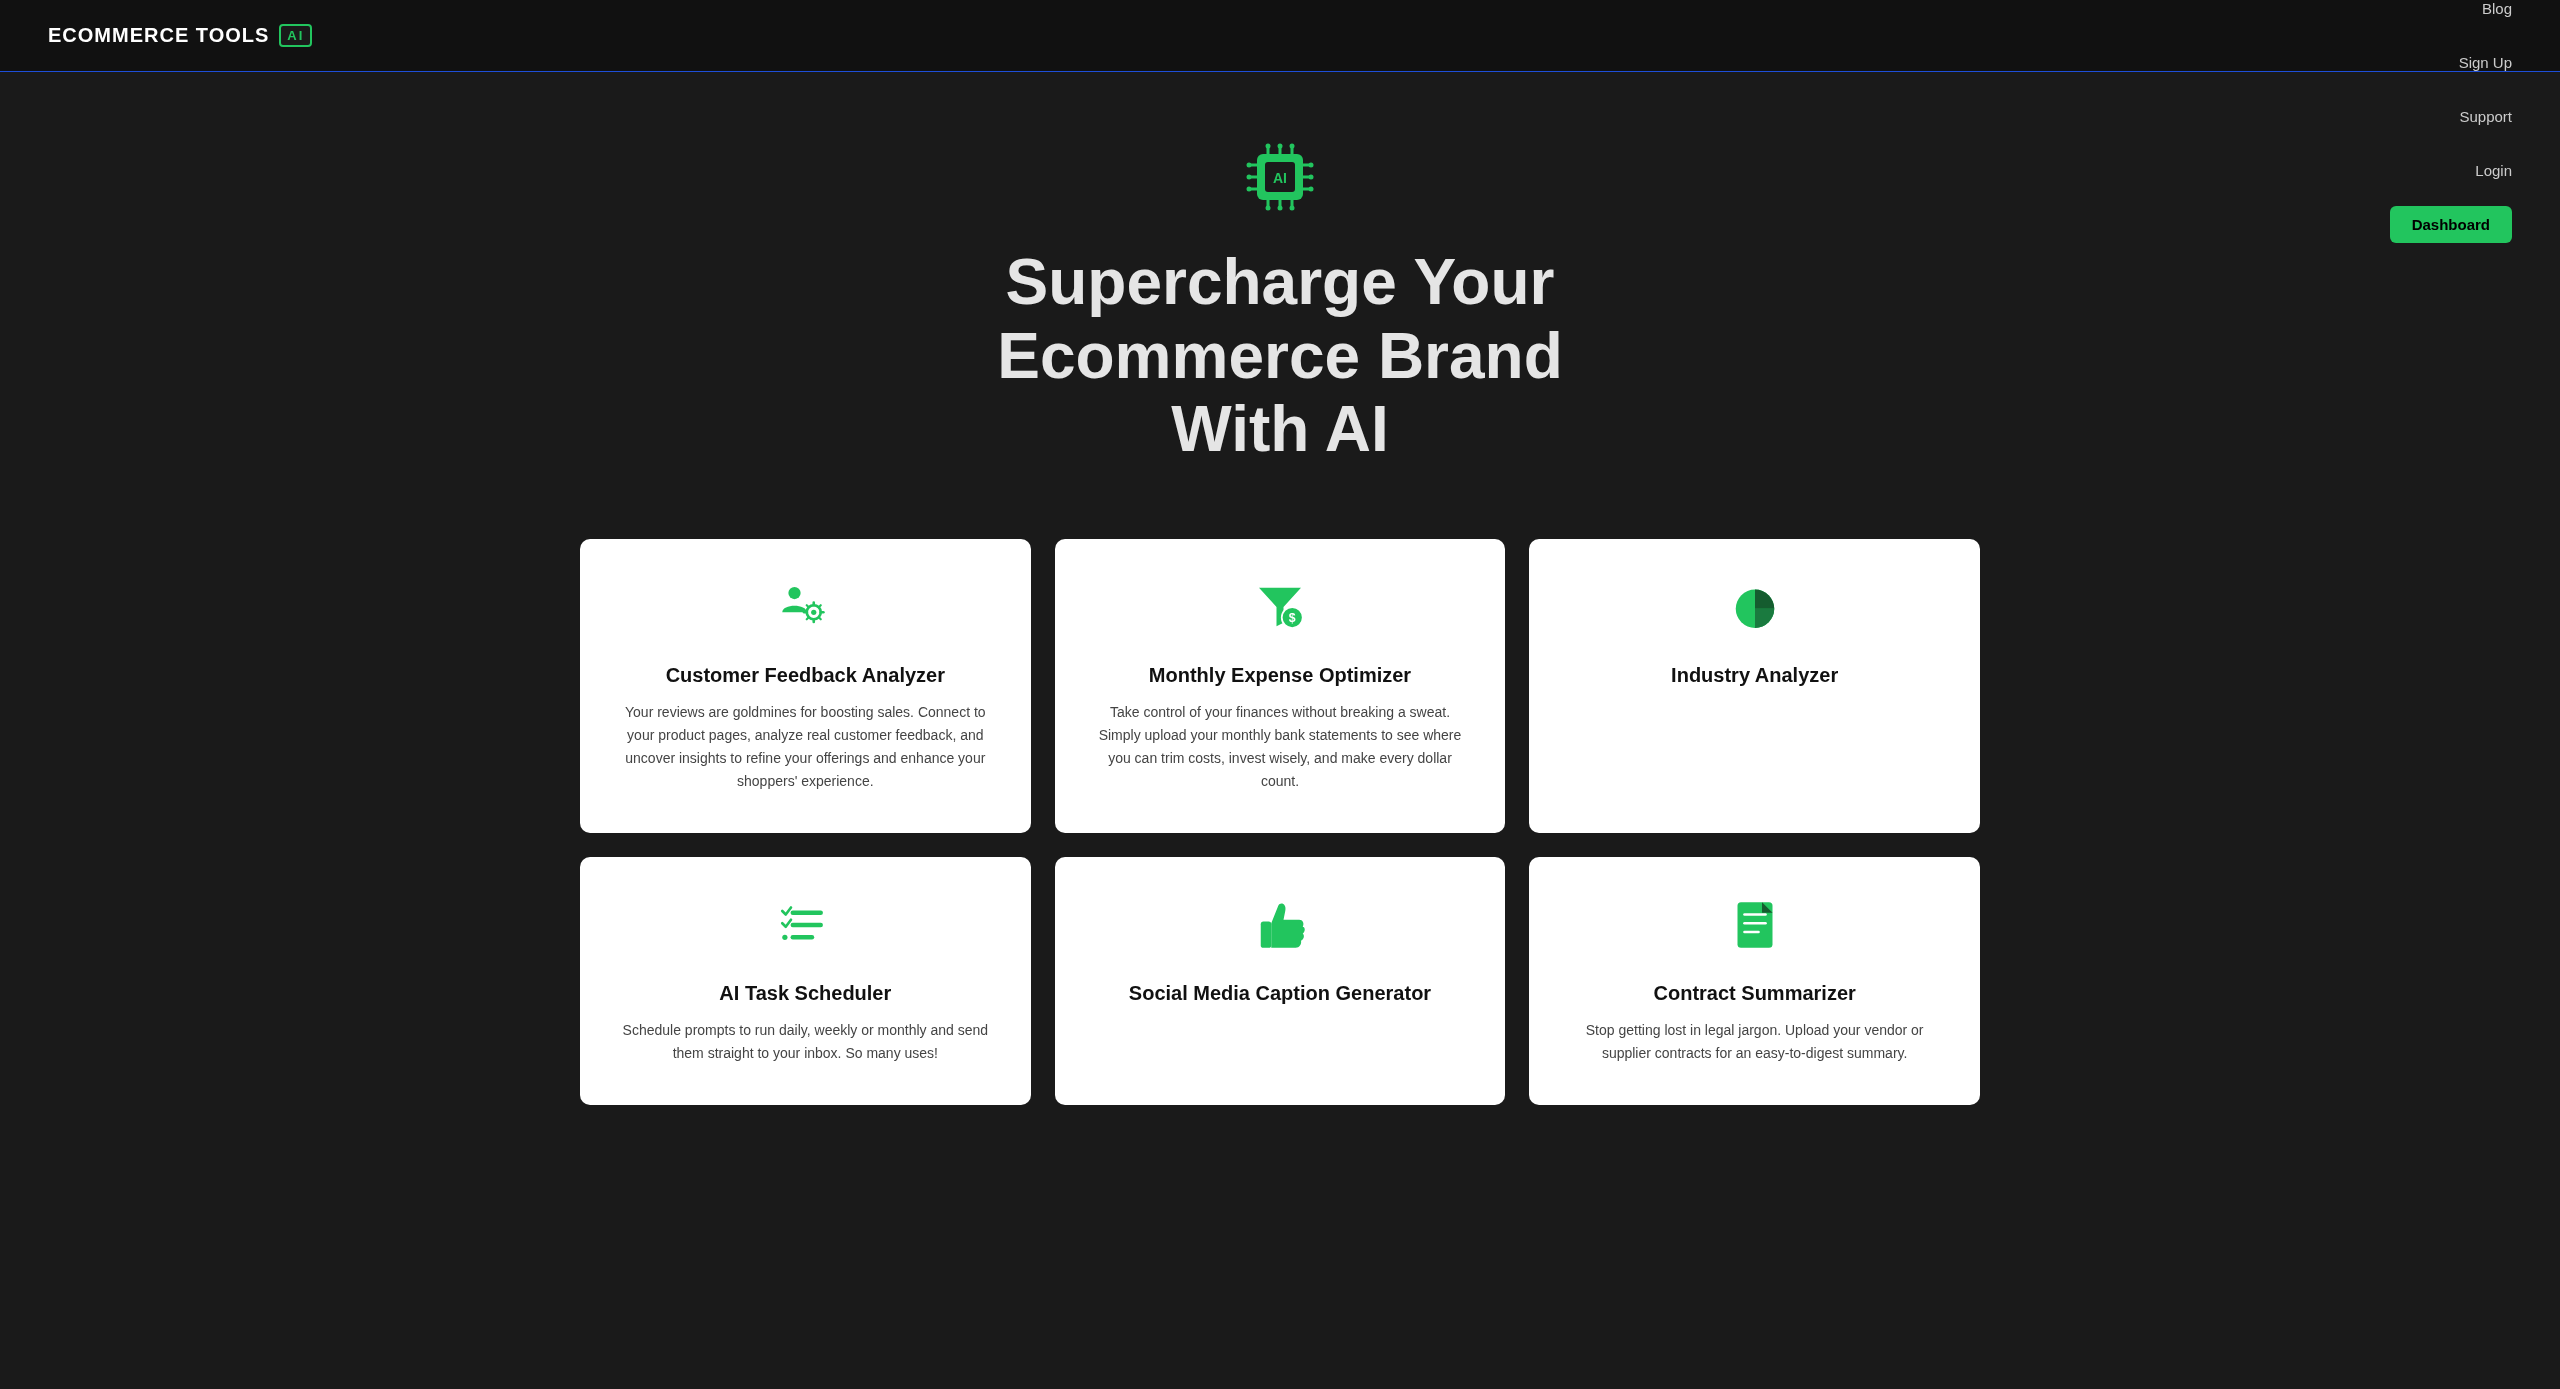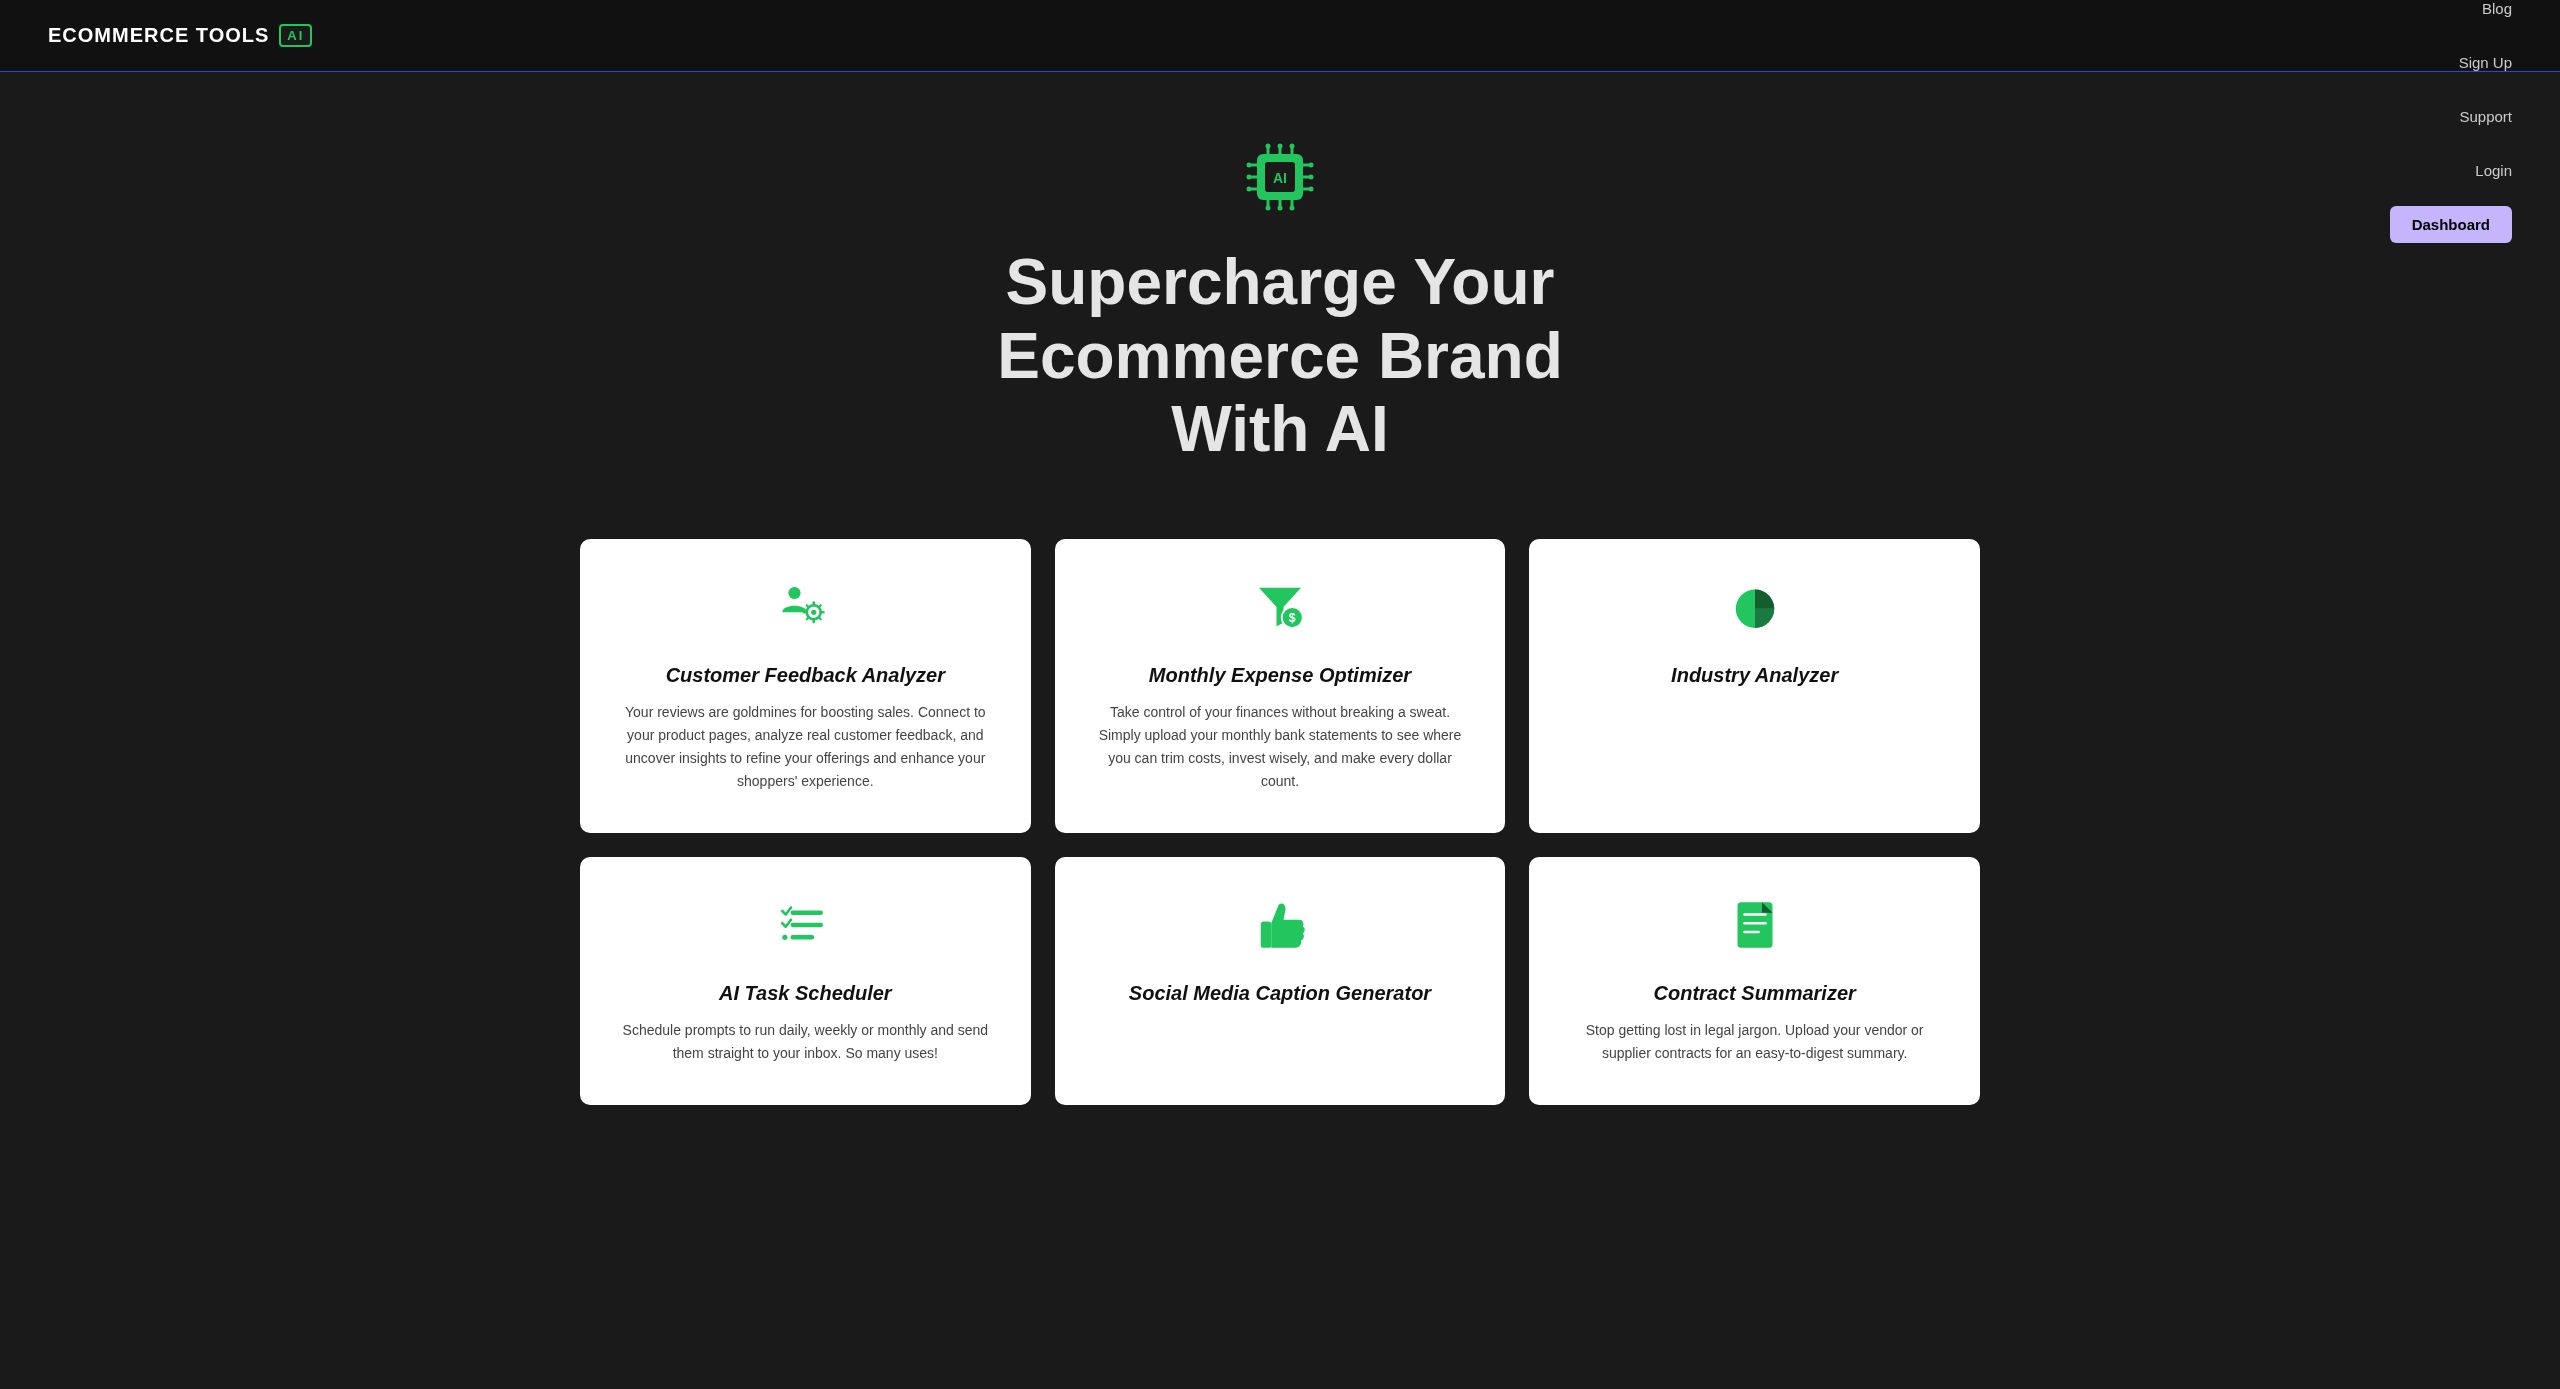--- a/index.html
+++ b/index.html
@@ -53,21 +53,21 @@
       text-decoration: none;
       color: #ccc;
       font-size: 15px;
       font-weight: 500;
       transition: color 0.2s;
     }
     .nav-links li a.active {
       color: #22c55e;
     }
     .dashboard-btn {
-      background: #c4b5fd;
+      background: #22c55e;
       color: #000 !important;
       font-weight: 700 !important;
       padding: 10px 22px;
       border-radius: 6px;
       text-decoration: none;
       font-size: 15px;
     }
 
     
     .hero {
@@ -114,21 +114,20 @@
     }
     .card-icon {
       font-size: 48px;
       color: #22c55e;
       margin-bottom: 4px;
     }
     .card-title {
       font-size: 20px;
       font-weight: 800;
       color: #111;
-      font-style: italic;
     }
     .card-desc {
       font-size: 14px;
       color: #444;
       line-height: 1.65;
       text-align: center;
     }
 
     
     .icon-svg {

